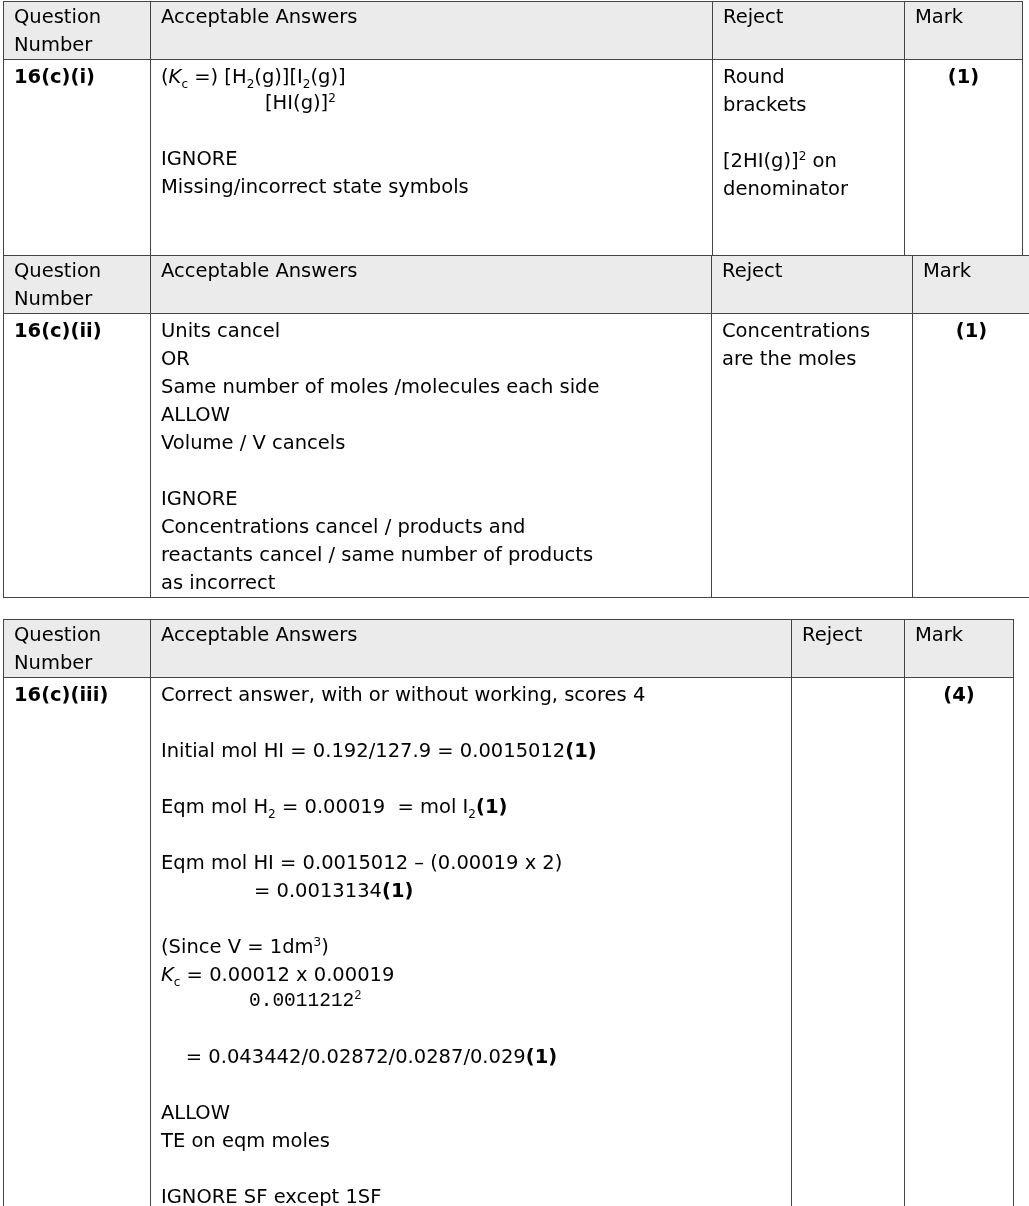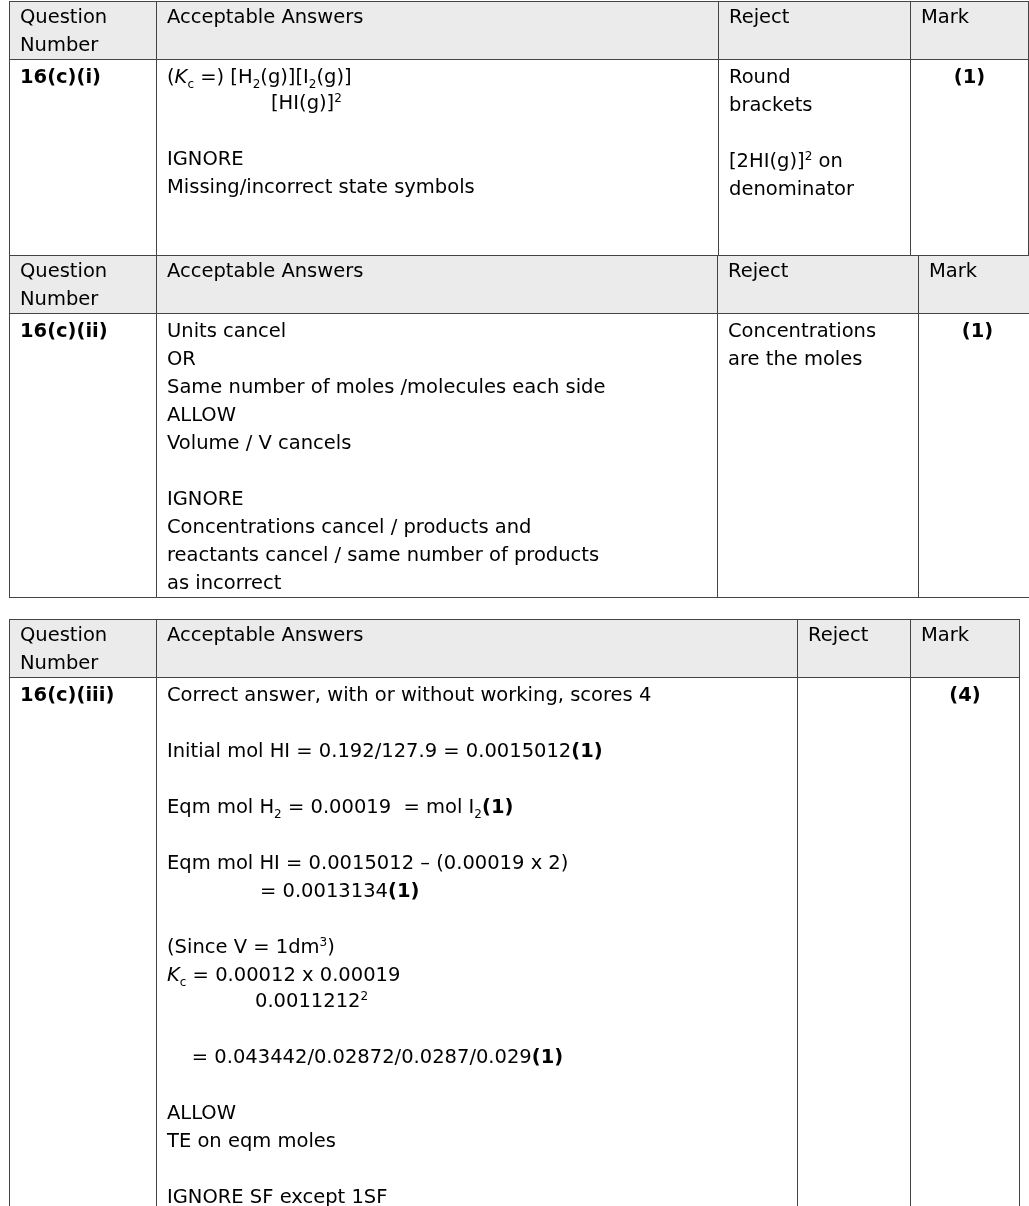--- a/index.html
+++ b/index.html
@@ -1,18 +1,18 @@
 <!DOCTYPE html>
 <html><head>
 <meta charset="utf-8">
 <style>
   html, body { margin:0; padding:0; background:#ffffff; }
   body { width:1029px; height:1206px; position:relative; overflow:hidden;
          font-family:"DejaVu Sans", "Liberation Sans", sans-serif; font-size:19.5px; color:#000; }
-  table.ms { position:absolute; left:9px; border-collapse:collapse; table-layout:fixed; }
+  table.ms { position:absolute; left:3px; border-collapse:collapse; table-layout:fixed; }
   table.ms td, table.ms th { border:1.5px solid #444; vertical-align:top; padding:0; text-align:left; font-weight:normal; }
   table.ms th { background:#ebebeb; height:55px; }
   .hd { padding:1px 10px 0 10px; line-height:27px; }
   .qn { padding:3px 10px 0 10px; font-weight:bold; line-height:28px; }
   .cell { padding:3px 10px 0 10px; line-height:28px; }
   .mark { text-align:center; font-weight:bold; padding-top:3px; line-height:28px; }
   .ln { display:block; white-space:pre; min-height:28px; }
   .blank { display:block; height:28px; }
   .u { }
   .it { font-style:italic; }
@@ -168,21 +168,21 @@
         <span class="blank"></span>
         <div class="row"><span>Initial mol HI = 0.192/127.9 = 0.0015012</span><span class="rb">(1)</span></div>
         <span class="blank"></span>
         <div class="row"><span><span>Eqm mol H</span><sub>2</sub><span> = 0.00019  = mol I</span><sub>2</sub></span><span class="rb">(1)</span></div>
         <span class="blank"></span>
         <span class="ln">Eqm mol HI = 0.0015012 – (0.00019 x 2)</span>
         <div class="row"><span>               = 0.0013134</span><span class="rb">(1)</span></div>
         <span class="blank"></span>
         <span class="ln"><span>(Since V = 1dm</span><sup>3</sup><span>)</span></span>
         <span class="ln"><span class="it">K</span><sub>c</sub><span> = </span><span class="u">0.00012 x 0.00019</span></span>
-        <span class="ln" style="padding-left:88px; margin-top:-2px;"><span>0.0011212</span><sup>2</sup></span>
+        <span class="ln" style="padding-left:88px; margin-top:-2px;font-family:Liberation Mono, monospace;"><span>0.0011212</span><sup>2</sup></span>
         <span class="blank"></span>
         <div class="row"><span>    = 0.043442/0.02872/0.0287/0.029</span><span class="rb">(1)</span></div>
         <span class="blank"></span>
         <span class="ln">ALLOW</span>
         <span class="ln">TE on eqm moles</span>
         <span class="blank"></span>
         <span class="ln">IGNORE SF except 1SF</span>
       </div>
     </td>
     <td>

